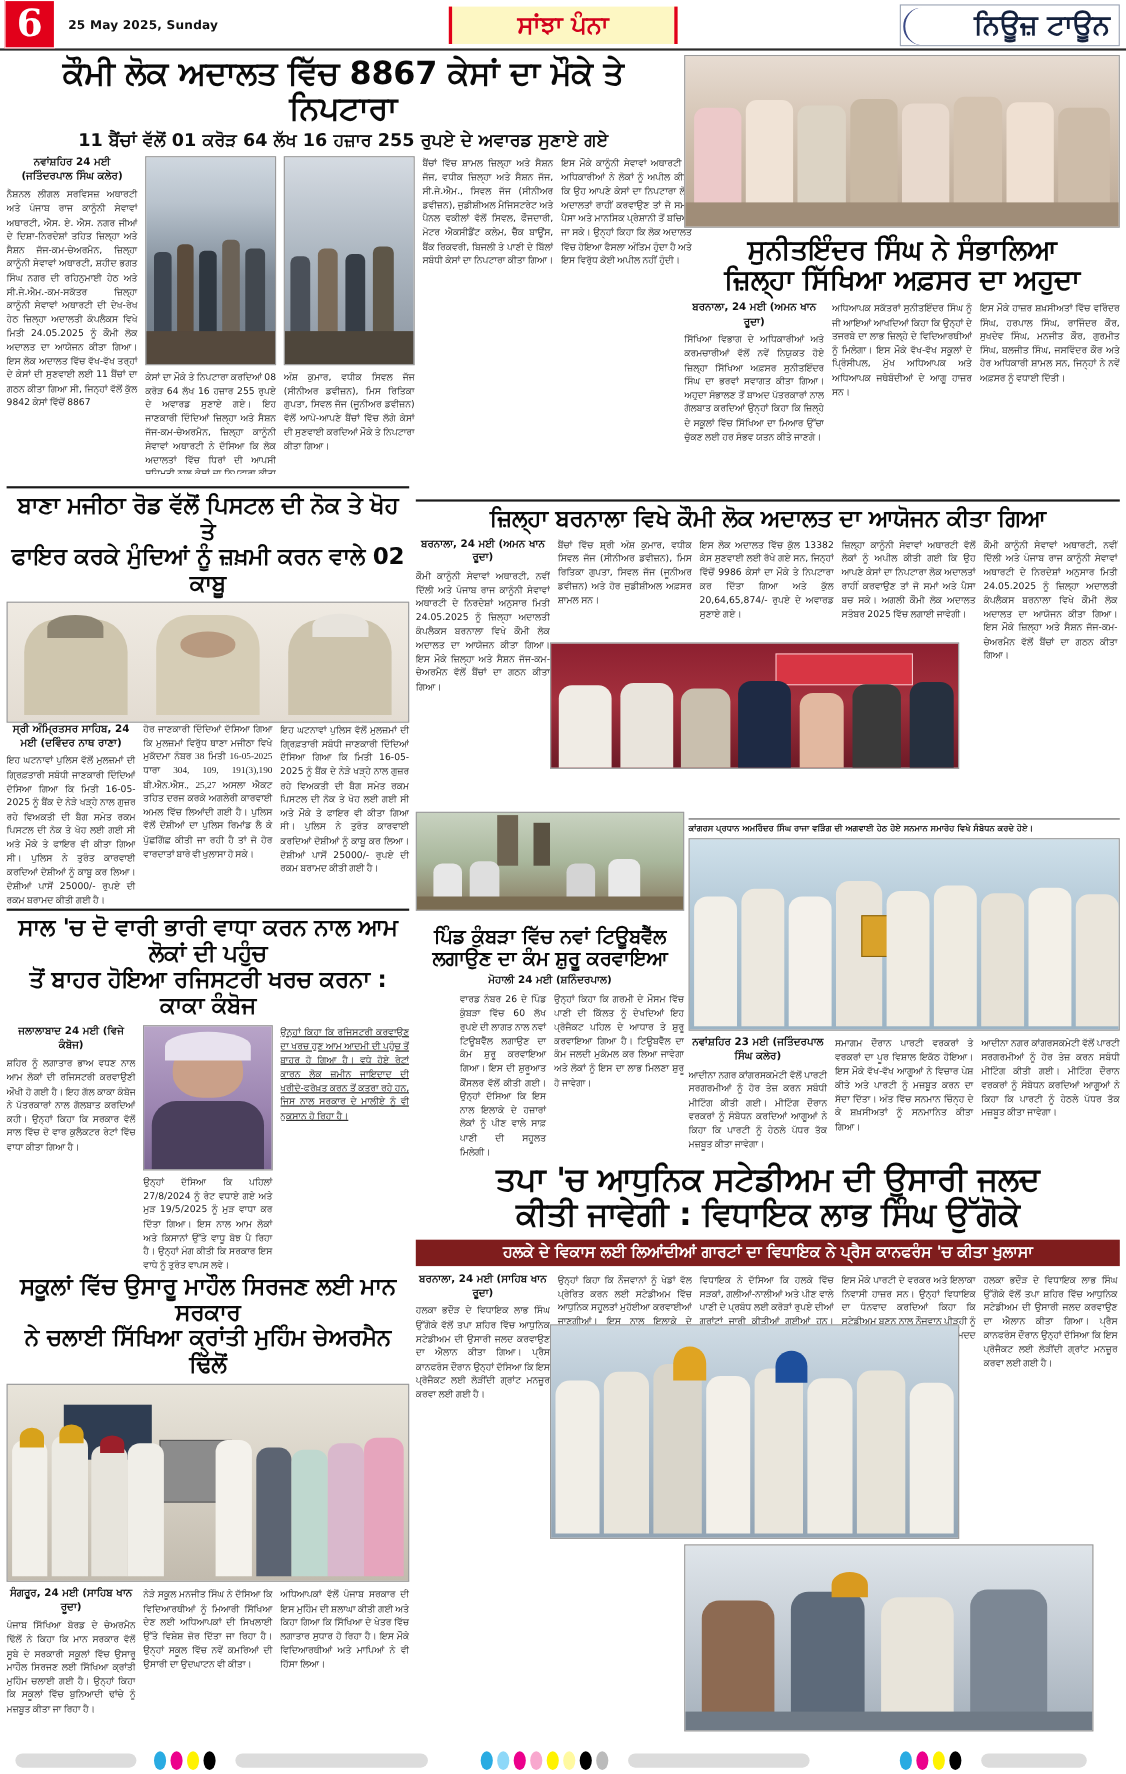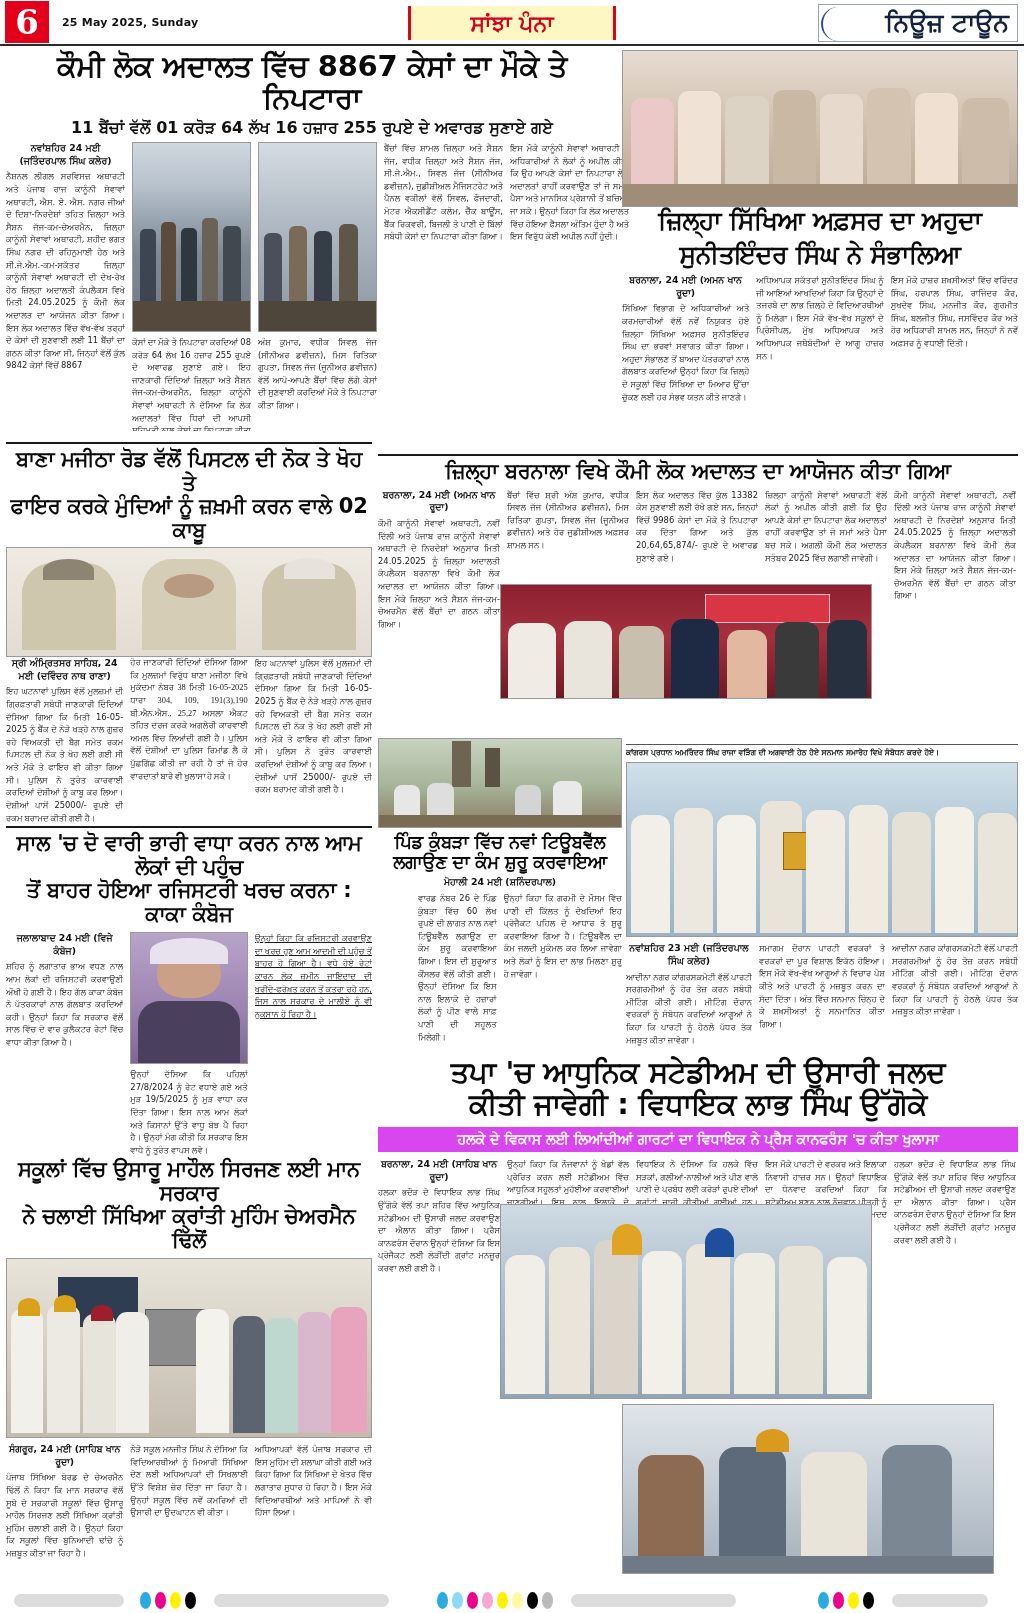--- a/index.html
+++ b/index.html
@@ -79,21 +79,21 @@
   .photo { position:relative; overflow:hidden; border:1px solid #9a9a9a; background:#d9d9d9; }
   .photo .sky { position:absolute; inset:0; }
 
   
   .region { position:absolute; }
 
   .cols { display:flex; gap:7px; }
   .col { flex:1; }
 
   .banner-blue {
-    background:#d946ef; color:#fff; text-align:center;
+    background:#7f1d1d; color:#fff; text-align:center;
     font-size:14.5px; font-weight:bold; padding:4px 6px; letter-spacing:-0.2px;
   }
 
   
   .cmyk { position:absolute; left:0; bottom:0; width:1024px; height:26px; background:#fff;
           display:flex; align-items:center; }
   .cmyk .grey { height:13px; background:#dcdcdc; border-radius:7px; }
   .cmyk .dot { width:11px; height:17px; border-radius:50%; margin:0 2px; }
 </style>
 </head>
@@ -160,22 +160,22 @@
       <div style="position:absolute;left:2%;top:30%;width:11%;height:58%;background:#ecc9c9;border-radius:10px 10px 0 0;"></div>
       <div style="position:absolute;left:14%;top:26%;width:11%;height:62%;background:#f0e3d6;border-radius:10px 10px 0 0;"></div>
       <div style="position:absolute;left:26%;top:29%;width:11%;height:59%;background:#dcd3c4;border-radius:10px 10px 0 0;"></div>
       <div style="position:absolute;left:38%;top:25%;width:11%;height:63%;background:#c9b9a4;border-radius:10px 10px 0 0;"></div>
       <div style="position:absolute;left:50%;top:28%;width:11%;height:60%;background:#e8d9cd;border-radius:10px 10px 0 0;"></div>
       <div style="position:absolute;left:62%;top:24%;width:11%;height:64%;background:#d4c3b0;border-radius:10px 10px 0 0;"></div>
       <div style="position:absolute;left:74%;top:27%;width:11%;height:61%;background:#efe0d2;border-radius:10px 10px 0 0;"></div>
       <div style="position:absolute;left:86%;top:30%;width:12%;height:58%;background:#cdbca9;border-radius:10px 10px 0 0;"></div>
       <div style="position:absolute;left:0;top:86%;width:100%;height:14%;background:#a08d78;"></div>
     </div>
+    <div class="hl hl-lg" style="margin-top:6px;">ਸੁਨੀਤਇੰਦਰ ਸਿੰਘ ਨੇ ਸੰਭਾਲਿਆ</div>
     <div class="hl hl-lg">ਜ਼ਿਲ੍ਹਾ ਸਿੱਖਿਆ ਅਫ਼ਸਰ ਦਾ ਅਹੁਦਾ</div>
-    <div class="hl hl-lg" style="margin-top:6px;">ਸੁਨੀਤਇੰਦਰ ਸਿੰਘ ਨੇ ਸੰਭਾਲਿਆ</div>
     <div class="cols" style="margin-top:5px;">
       <div class="col">
         <div class="dateline">ਬਰਨਾਲਾ, 24 ਮਈ (ਅਮਨ ਖਾਨ ਰੂਦਾ)</div>
         <div class="body-txt" style="height:145px;overflow:hidden;">ਸਿੱਖਿਆ ਵਿਭਾਗ ਦੇ ਅਧਿਕਾਰੀਆਂ ਅਤੇ ਕਰਮਚਾਰੀਆਂ ਵੱਲੋਂ ਨਵੇਂ ਨਿਯੁਕਤ ਹੋਏ ਜ਼ਿਲ੍ਹਾ ਸਿੱਖਿਆ ਅਫ਼ਸਰ ਸੁਨੀਤਇੰਦਰ ਸਿੰਘ ਦਾ ਭਰਵਾਂ ਸਵਾਗਤ ਕੀਤਾ ਗਿਆ। ਅਹੁਦਾ ਸੰਭਾਲਣ ਤੋਂ ਬਾਅਦ ਪੱਤਰਕਾਰਾਂ ਨਾਲ ਗੱਲਬਾਤ ਕਰਦਿਆਂ ਉਨ੍ਹਾਂ ਕਿਹਾ ਕਿ ਜ਼ਿਲ੍ਹੇ ਦੇ ਸਕੂਲਾਂ ਵਿੱਚ ਸਿੱਖਿਆ ਦਾ ਮਿਆਰ ਉੱਚਾ ਚੁੱਕਣ ਲਈ ਹਰ ਸੰਭਵ ਯਤਨ ਕੀਤੇ ਜਾਣਗੇ।</div>
       </div>
       <div class="col">
         <div class="body-txt" style="height:160px;overflow:hidden;">ਅਧਿਆਪਕ ਸਕੱਤਰਾਂ ਸੁਨੀਤਇੰਦਰ ਸਿੰਘ ਨੂੰ ਜੀ ਆਇਆਂ ਆਖਦਿਆਂ ਕਿਹਾ ਕਿ ਉਨ੍ਹਾਂ ਦੇ ਤਜਰਬੇ ਦਾ ਲਾਭ ਜ਼ਿਲ੍ਹੇ ਦੇ ਵਿਦਿਆਰਥੀਆਂ ਨੂੰ ਮਿਲੇਗਾ। ਇਸ ਮੌਕੇ ਵੱਖ-ਵੱਖ ਸਕੂਲਾਂ ਦੇ ਪ੍ਰਿੰਸੀਪਲ, ਮੁੱਖ ਅਧਿਆਪਕ ਅਤੇ ਅਧਿਆਪਕ ਜਥੇਬੰਦੀਆਂ ਦੇ ਆਗੂ ਹਾਜ਼ਰ ਸਨ।</div>
       </div>
       <div class="col">
         <div class="body-txt" style="height:160px;overflow:hidden;">ਇਸ ਮੌਕੇ ਹਾਜ਼ਰ ਸ਼ਖ਼ਸੀਅਤਾਂ ਵਿੱਚ ਵਰਿੰਦਰ ਸਿੰਘ, ਹਰਪਾਲ ਸਿੰਘ, ਰਾਜਿੰਦਰ ਕੌਰ, ਸੁਖਦੇਵ ਸਿੰਘ, ਮਨਜੀਤ ਕੌਰ, ਗੁਰਮੀਤ ਸਿੰਘ, ਬਲਜੀਤ ਸਿੰਘ, ਜਸਵਿੰਦਰ ਕੌਰ ਅਤੇ ਹੋਰ ਅਧਿਕਾਰੀ ਸ਼ਾਮਲ ਸਨ, ਜਿਨ੍ਹਾਂ ਨੇ ਨਵੇਂ ਅਫ਼ਸਰ ਨੂੰ ਵਧਾਈ ਦਿੱਤੀ।</div>
@@ -273,21 +273,21 @@
     <div class="photo" style="width:100%;height:90px;">
       <div class="sky" style="background:linear-gradient(180deg,#c8d2c0 0%,#a9b79c 50%,#8a7d63 100%);"></div>
       <div style="position:absolute;left:30%;top:2%;width:8%;height:52%;background:#6e6452;"></div>
       <div style="position:absolute;left:44%;top:10%;width:6%;height:44%;background:#5a5242;"></div>
       <div style="position:absolute;left:6%;top:52%;width:11%;height:44%;background:#e7e7e7;border-radius:8px 8px 0 0;"></div>
       <div style="position:absolute;left:20%;top:50%;width:11%;height:46%;background:#dedede;border-radius:8px 8px 0 0;"></div>
       <div style="position:absolute;left:56%;top:52%;width:11%;height:44%;background:#d4d4d4;border-radius:8px 8px 0 0;"></div>
       <div style="position:absolute;left:72%;top:48%;width:12%;height:48%;background:#e9e9e9;border-radius:8px 8px 0 0;"></div>
       <div style="position:absolute;left:0;top:86%;width:100%;height:14%;background:#7a6c52;"></div>
     </div>
-    <div class="hl hl-sm" style="margin-top:4px;">ਪਿੰਡ ਕੁੰਬੜਾ ਵਿੱਚ ਨਵਾਂ ਟਿਊਬਵੈੱਲ</div>
+    <div class="hl hl-sm" style="margin-top:14px;">ਪਿੰਡ ਕੁੰਬੜਾ ਵਿੱਚ ਨਵਾਂ ਟਿਊਬਵੈੱਲ</div>
     <div class="hl hl-sm">ਲਗਾਉਣ ਦਾ ਕੰਮ ਸ਼ੁਰੂ ਕਰਵਾਇਆ</div>
     <div class="dateline" style="margin-top:4px;">ਮੋਹਾਲੀ 24 ਮਈ (ਸ਼ਨਿੰਦਰਪਾਲ)</div>
     <div class="cols" style="margin-top:2px;">
       <div class="col">
         <div class="body-txt" style="height:190px;overflow:hidden;margin-left:40px;">ਵਾਰਡ ਨੰਬਰ 26 ਦੇ ਪਿੰਡ ਕੁੰਬੜਾ ਵਿੱਚ 60 ਲੱਖ ਰੁਪਏ ਦੀ ਲਾਗਤ ਨਾਲ ਨਵਾਂ ਟਿਊਬਵੈੱਲ ਲਗਾਉਣ ਦਾ ਕੰਮ ਸ਼ੁਰੂ ਕਰਵਾਇਆ ਗਿਆ। ਇਸ ਦੀ ਸ਼ੁਰੂਆਤ ਕੌਂਸਲਰ ਵੱਲੋਂ ਕੀਤੀ ਗਈ। ਉਨ੍ਹਾਂ ਦੱਸਿਆ ਕਿ ਇਸ ਨਾਲ ਇਲਾਕੇ ਦੇ ਹਜ਼ਾਰਾਂ ਲੋਕਾਂ ਨੂੰ ਪੀਣ ਵਾਲੇ ਸਾਫ਼ ਪਾਣੀ ਦੀ ਸਹੂਲਤ ਮਿਲੇਗੀ।</div>
       </div>
       <div class="col">
         <div class="body-txt" style="height:190px;overflow:hidden;">ਉਨ੍ਹਾਂ ਕਿਹਾ ਕਿ ਗਰਮੀ ਦੇ ਮੌਸਮ ਵਿੱਚ ਪਾਣੀ ਦੀ ਕਿੱਲਤ ਨੂੰ ਦੇਖਦਿਆਂ ਇਹ ਪ੍ਰੋਜੈਕਟ ਪਹਿਲ ਦੇ ਆਧਾਰ ਤੇ ਸ਼ੁਰੂ ਕਰਵਾਇਆ ਗਿਆ ਹੈ। ਟਿਊਬਵੈੱਲ ਦਾ ਕੰਮ ਜਲਦੀ ਮੁਕੰਮਲ ਕਰ ਲਿਆ ਜਾਵੇਗਾ ਅਤੇ ਲੋਕਾਂ ਨੂੰ ਇਸ ਦਾ ਲਾਭ ਮਿਲਣਾ ਸ਼ੁਰੂ ਹੋ ਜਾਵੇਗਾ।</div>
       </div>
     </div>

